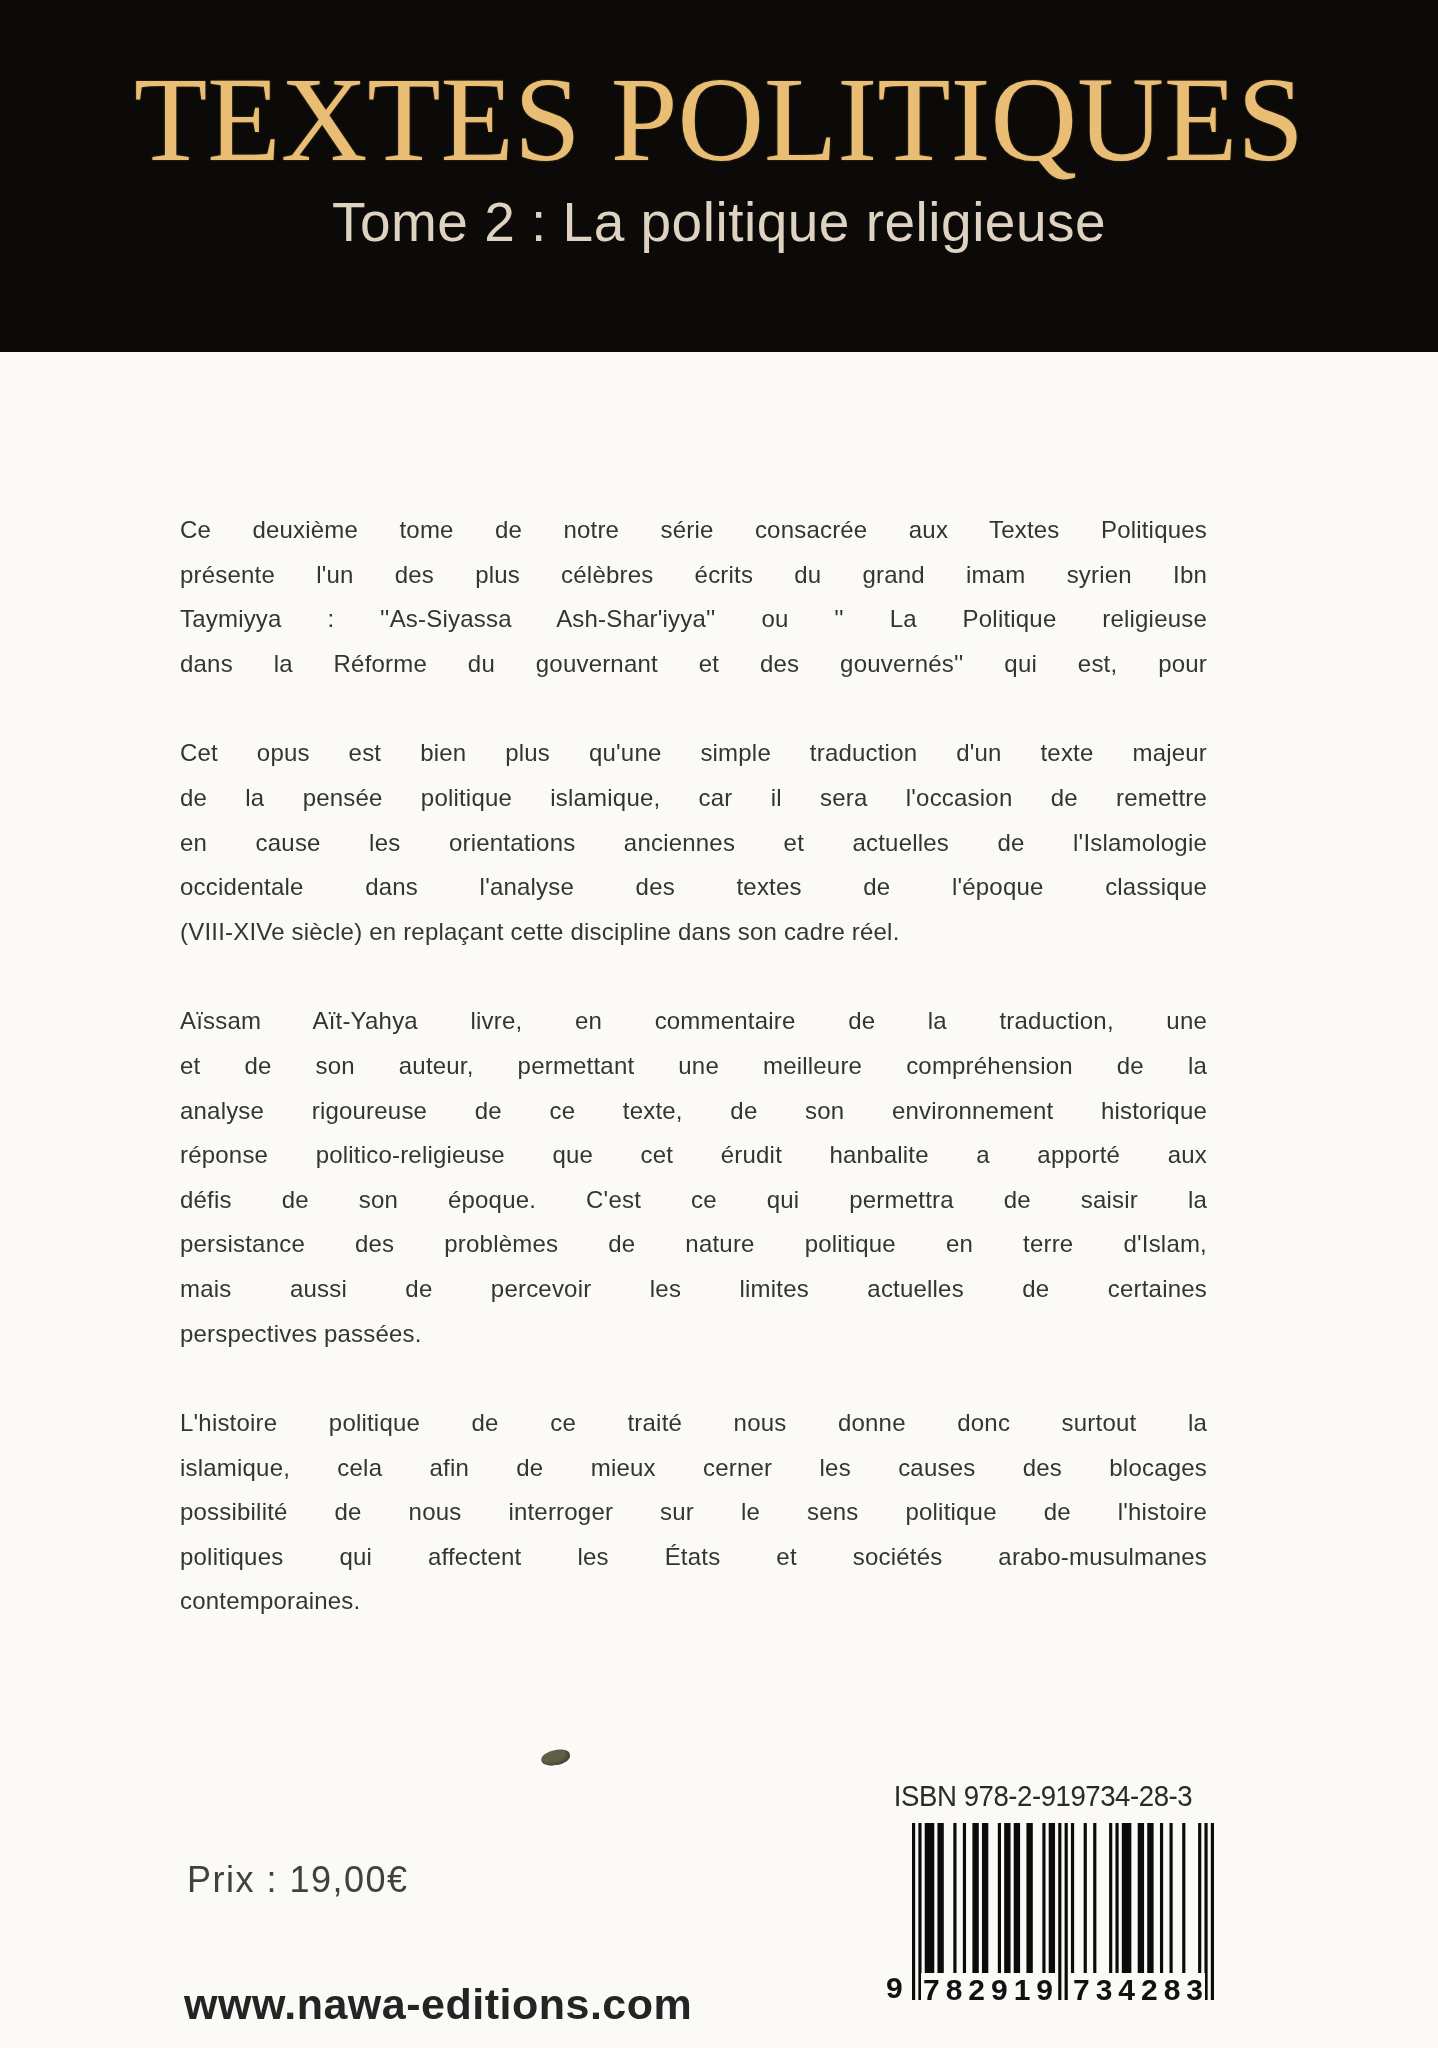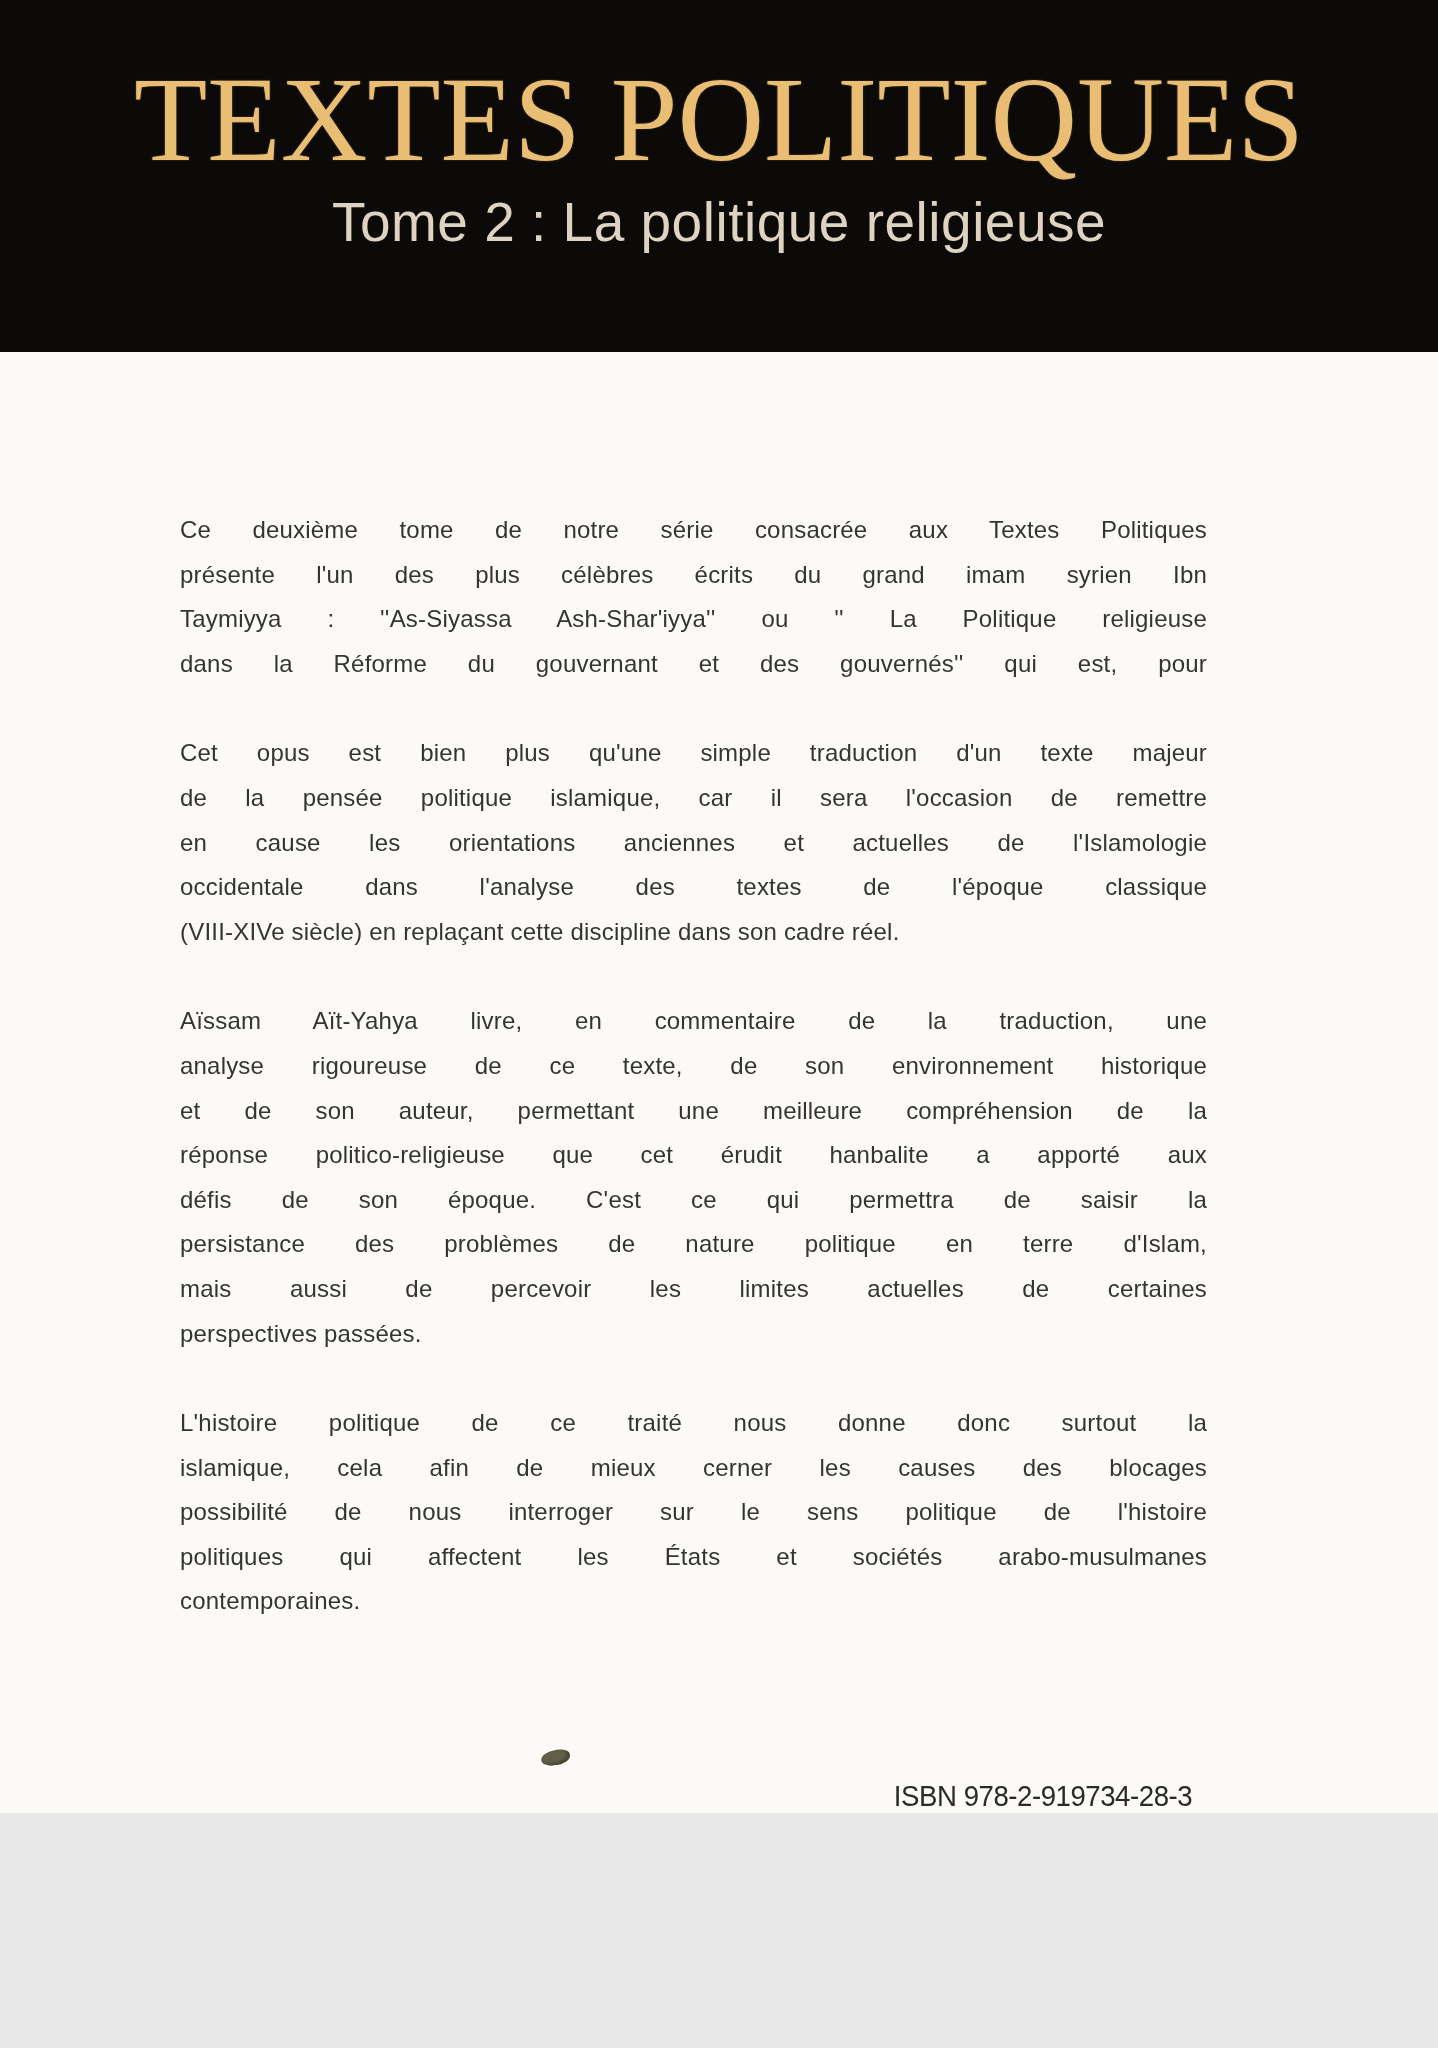--- a/index.html
+++ b/index.html
@@ -7,21 +7,21 @@
     --title-gold:#e9bd74;
     --subtitle-cream:#ddd3c0;
     --page-bg:#fbfaf7;
     --body-text:#343434;
     --barcode-black:#0b0b0b;
   }
   *{margin:0;padding:0;box-sizing:border-box;}
   html,body{background:#e8e8e8;}
   .page{
     position:relative;
-    width:1438px;height:1813px;
+    width:1438px;height:2048px;
     background:var(--page-bg);
     overflow:hidden;
     font-family:"Liberation Sans",sans-serif;
   }
   
   .band{
     position:absolute;left:0;top:0;width:1438px;height:352px;
     background:var(--band-bg);
     display:flex;flex-direction:column;align-items:center;
   }
@@ -117,22 +117,22 @@
       </div>
       <div class="para">
         <div class="pline">Cet opus est bien plus qu'une simple traduction d'un texte majeur</div>
         <div class="pline">de la pensée politique islamique, car il sera l'occasion de remettre</div>
         <div class="pline">en cause les orientations anciennes et actuelles de l'Islamologie</div>
         <div class="pline">occidentale dans l'analyse des textes de l'époque classique</div>
         <div class="pline plast">(VIII-XIVe siècle) en replaçant cette discipline dans son cadre réel.</div>
       </div>
       <div class="para">
         <div class="pline">Aïssam Aït-Yahya livre, en commentaire de la traduction, une</div>
+        <div class="pline">et de son auteur, permettant une meilleure compréhension de la</div>
         <div class="pline">analyse rigoureuse de ce texte, de son environnement historique</div>
-        <div class="pline">et de son auteur, permettant une meilleure compréhension de la</div>
         <div class="pline">réponse politico-religieuse que cet érudit hanbalite a apporté aux</div>
         <div class="pline">défis de son époque. C'est ce qui permettra de saisir la</div>
         <div class="pline">persistance des problèmes de nature politique en terre d'Islam,</div>
         <div class="pline">mais aussi de percevoir les limites actuelles de certaines</div>
         <div class="pline plast">perspectives passées.</div>
       </div>
       <div class="para">
         <div class="pline">L'histoire politique de ce traité nous donne donc surtout la</div>
         <div class="pline">islamique, cela afin de mieux cerner les causes des blocages</div>
         <div class="pline">possibilité de nous interroger sur le sens politique de l'histoire</div>

